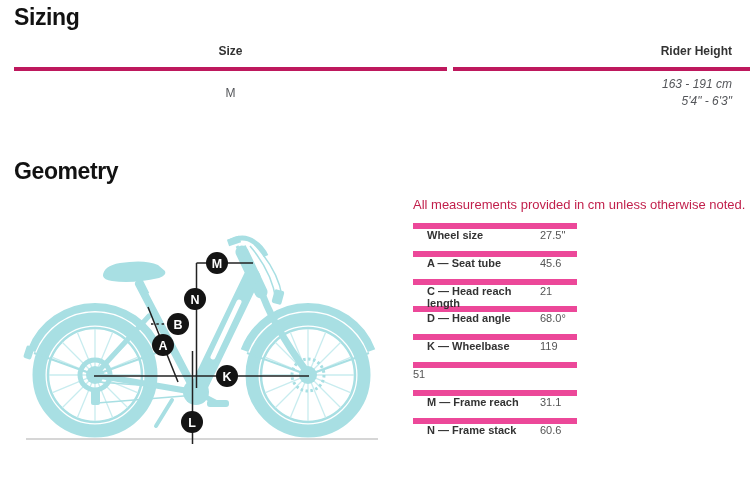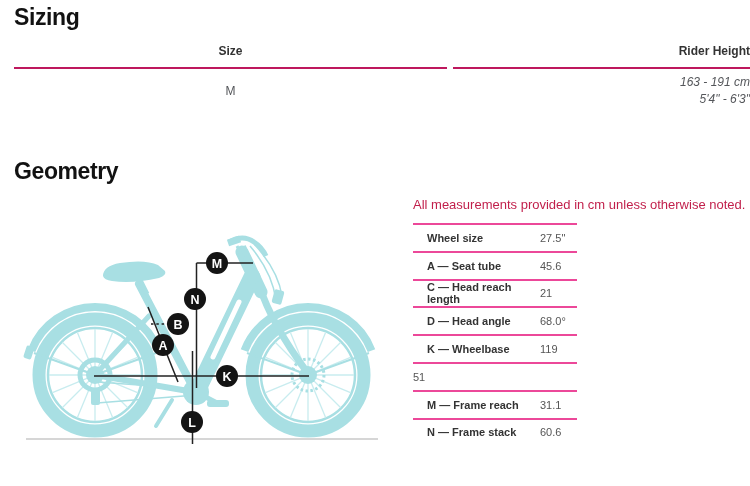--- a/index.html
+++ b/index.html
@@ -7,34 +7,34 @@
   .page{position:relative;width:750px;height:486px;background:#ffffff;overflow:hidden;border-radius:20px;}
 
   .section-heading{position:absolute;left:14px;margin:0;font-size:23px;line-height:24px;
     font-weight:700;color:#121212;letter-spacing:-0.4px;}
   .heading-sizing{top:5px;}
   .heading-geometry{top:159px;}
 
   
   .sizing-table{position:absolute;left:14px;top:44px;width:736px;}
   .s-head{display:flex;gap:6px;}
-  .s-head .cell{border-bottom:2px solid #be185d;padding-bottom:9px;
+  .s-head .cell{border-bottom:4px solid #be185d;padding-bottom:9px;
     font-size:12px;font-weight:700;color:#333;}
   .col1{width:433px;text-align:center;box-sizing:border-box;}
-  .col2{flex:1;text-align:right;box-sizing:border-box;}
+  .col2{flex:1;text-align:right;padding-right:18px;box-sizing:border-box;}
   .s-body{display:flex;gap:6px;align-items:center;padding-top:5px;}
   .s-body .col1{font-size:12px;color:#54565a;}
   .col2 .line{font-size:12px;color:#54565a;line-height:17px;font-style:italic;}
 
   
   .geo-note{position:absolute;left:413px;top:197px;width:340px;
     font-size:13px;font-weight:500;color:#c11f4b;}
   .geo-table{position:absolute;left:413px;top:223px;width:164px;}
-  .g-row{display:flex;align-items:center;height:27.8px;
-    border-top:2px solid #ec4899;box-sizing:border-box;}
+  .g-row{display:flex;align-items:flex-start;height:27.8px;
+    border-top:6px solid #ec4899;box-sizing:border-box;}
   .g-label{width:113px;padding-left:14px;font-size:11px;font-weight:700;color:#333;}
   .g-value{font-size:11px;color:#555;}
 
   
   .bike-svg{position:absolute;left:0;top:230px;}
   .meas{stroke:#222;stroke-width:1.5;fill:none;}
   .marker-circle{fill:#141414;}
   .marker-letter{fill:#ffffff;font-family:"Liberation Sans",sans-serif;
     font-size:12.5px;font-weight:700;text-anchor:middle;}
 </style>

